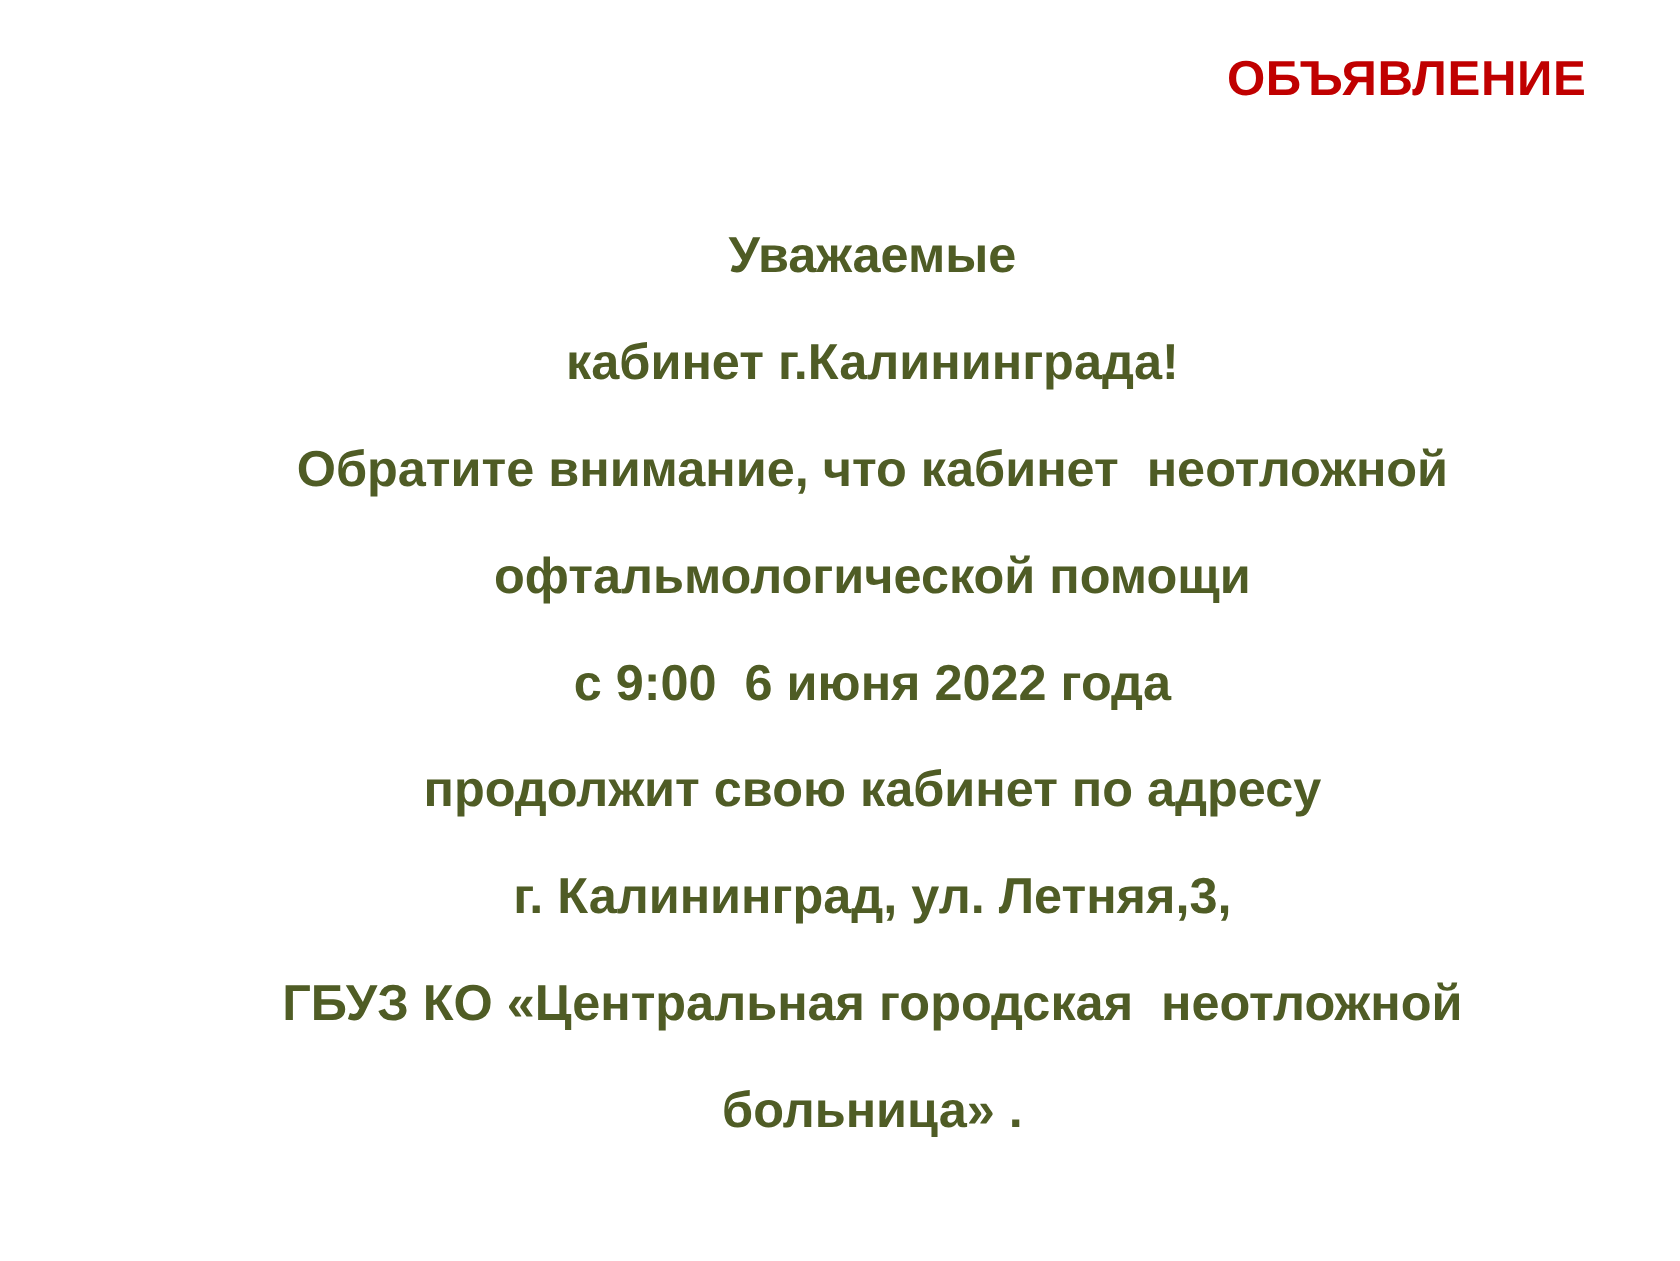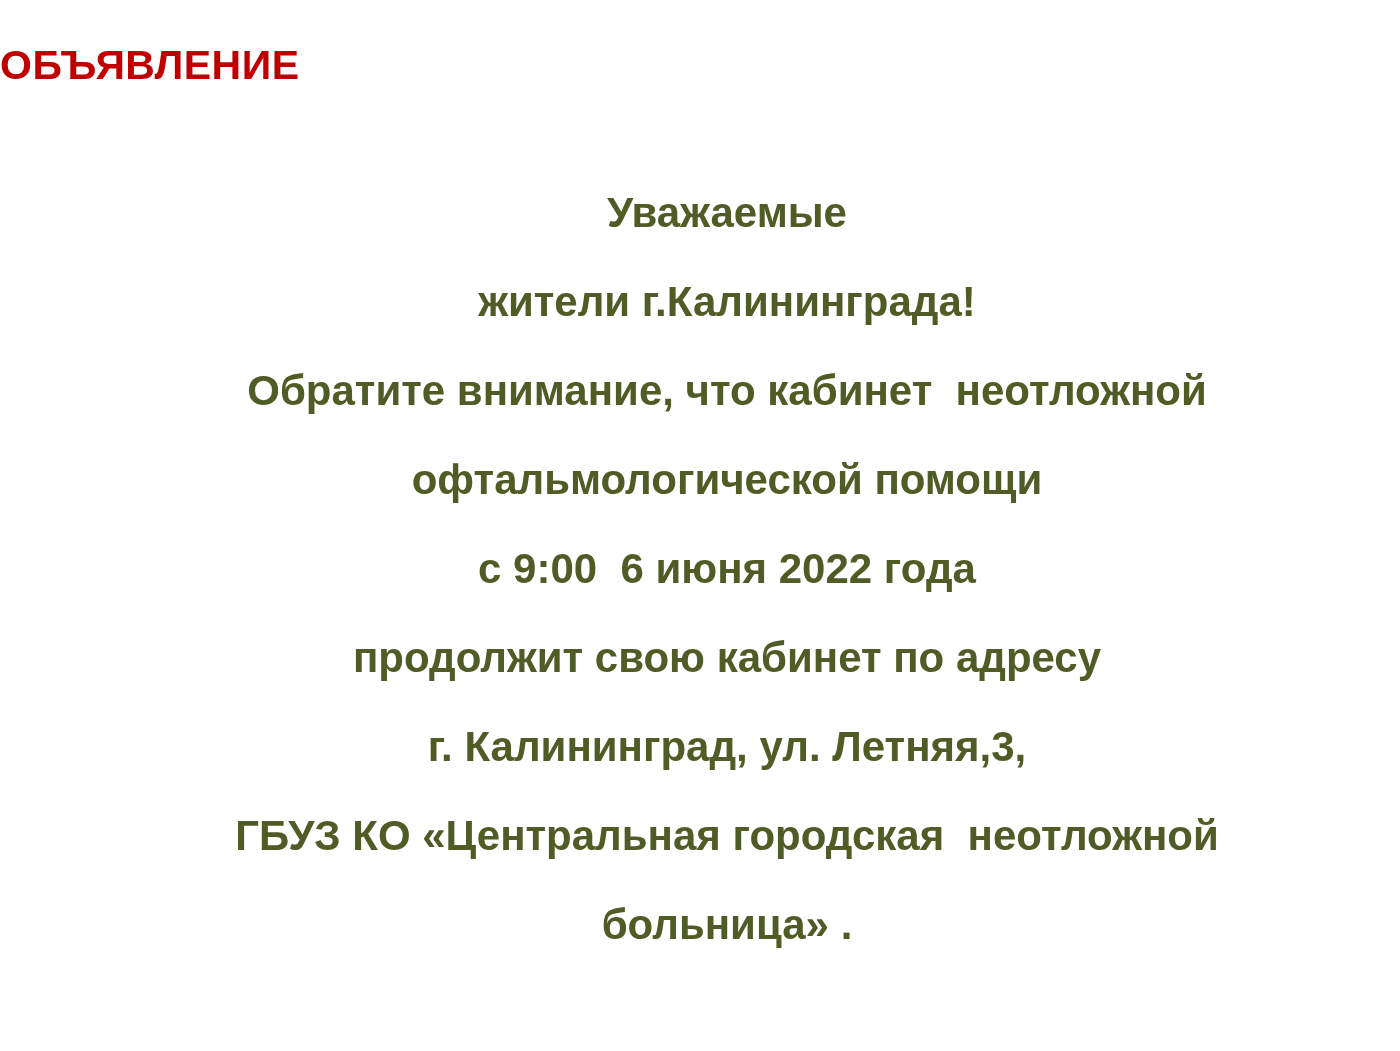--- a/index.html
+++ b/index.html
@@ -19,21 +19,21 @@
     overflow: hidden;
   }
   
   #header {
     position: absolute;
     top: 44px;
     left: 0;
     width: 1400px;
     padding-right: 78px;
     box-sizing: border-box;
-    text-align: left;
+    text-align: right;
   }
   #announcement-title {
     display: inline-block;
     font-size: 41px;
     font-weight: bold;
     line-height: 1.05;
     letter-spacing: 0.5px;
     color: #c00000;
     white-space: pre;
   }
@@ -60,21 +60,21 @@
 <body>
 
 <div id="page">
 
   <div id="header">
     <span id="announcement-title">ОБЪЯВЛЕНИЕ</span>
   </div>
 
   <div id="notice-body">
     <span class="notice-line">Уважаемые</span>
-    <span class="notice-line">жители г.Калининграда!</span>
+    <span class="notice-line">кабинет г.Калининграда!</span>
     <span class="notice-line">Обратите внимание, что кабинет  неотложной</span>
     <span class="notice-line">офтальмологической помощи</span>
     <span class="notice-line">с 9:00  6 июня 2022 года</span>
     <span class="notice-line">продолжит свою кабинет по адресу</span>
     <span class="notice-line">г. Калининград, ул. Летняя,3,</span>
     <span class="notice-line">ГБУЗ КО «Центральная городская  неотложной</span>
     <span class="notice-line">больница» .</span>
   </div>
 
 </div>

